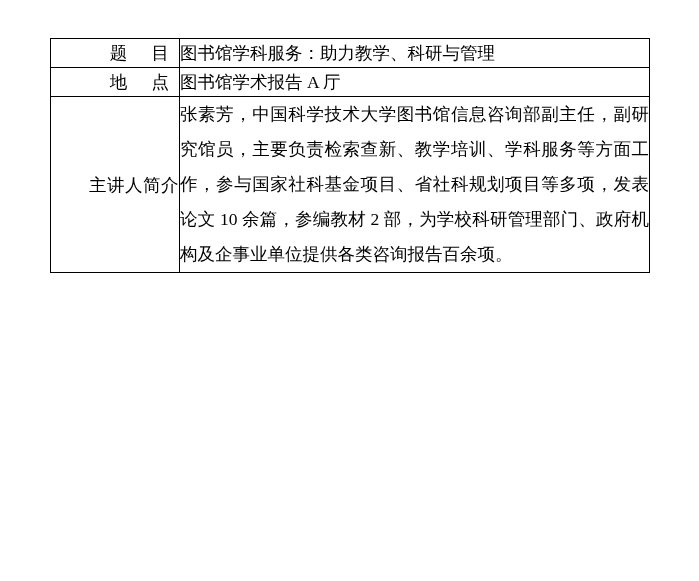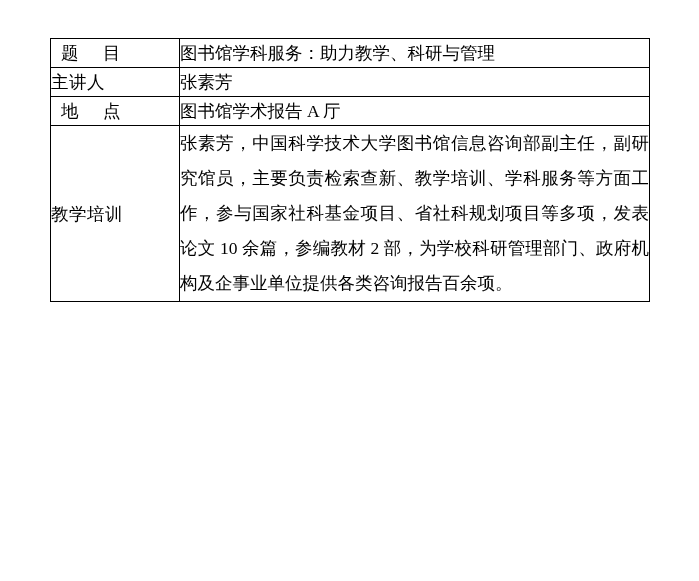--- a/index.html
+++ b/index.html
@@ -33,21 +33,21 @@
     table-layout: fixed;
   }
   table.info-table td {
     border: 1px solid #000000;
     padding: 0;
     vertical-align: middle;
     font-size: 17.5px;
   }
   td.label-cell {
     width: 128px;
-    text-align: left;
+    text-align: right;
     letter-spacing: 0.5px;
     padding: 7px 4px;
     line-height: 1.6;
   }
   td.value-cell {
     text-align: left;
     padding: 7px 10px 7px 12px;
     line-height: 1.6;
   }
   .label-spaced {
@@ -75,33 +75,27 @@
     <table class="info-table">
       <tbody>
         <tr>
           <td class="label-cell">
             <span class="label-spaced">题  目</span>
           </td>
           <td class="value-cell">图书馆学科服务：助力教学、科研与管理</td>
         </tr>
         <tr>
           <td class="label-cell">
-            <span>主讲人</span>
-          </td>
-          <td class="value-cell">张素芳</td>
-        </tr>
-        <tr>
-          <td class="label-cell">
             <span class="label-spaced">地  点</span>
           </td>
           <td class="value-cell">图书馆学术报告 A 厅</td>
         </tr>
         <tr>
           <td class="label-cell">
-            <span>教学培训</span>
+            <span>主讲人简介</span>
           </td>
           <td class="bio-cell">
             <span class="bio-text">张素芳，中国科学技术大学图书馆信息咨询部副主任，副研究馆员，主要负责检索查新、教学培训、学科服务等方面工作，参与国家社科基金项目、省社科规划项目等多项，发表论文 10 余篇，参编教材 2 部，为学校科研管理部门、政府机构及企事业单位提供各类咨询报告百余项。</span>
           </td>
         </tr>
       </tbody>
     </table>
   </div>
 </div>
 

